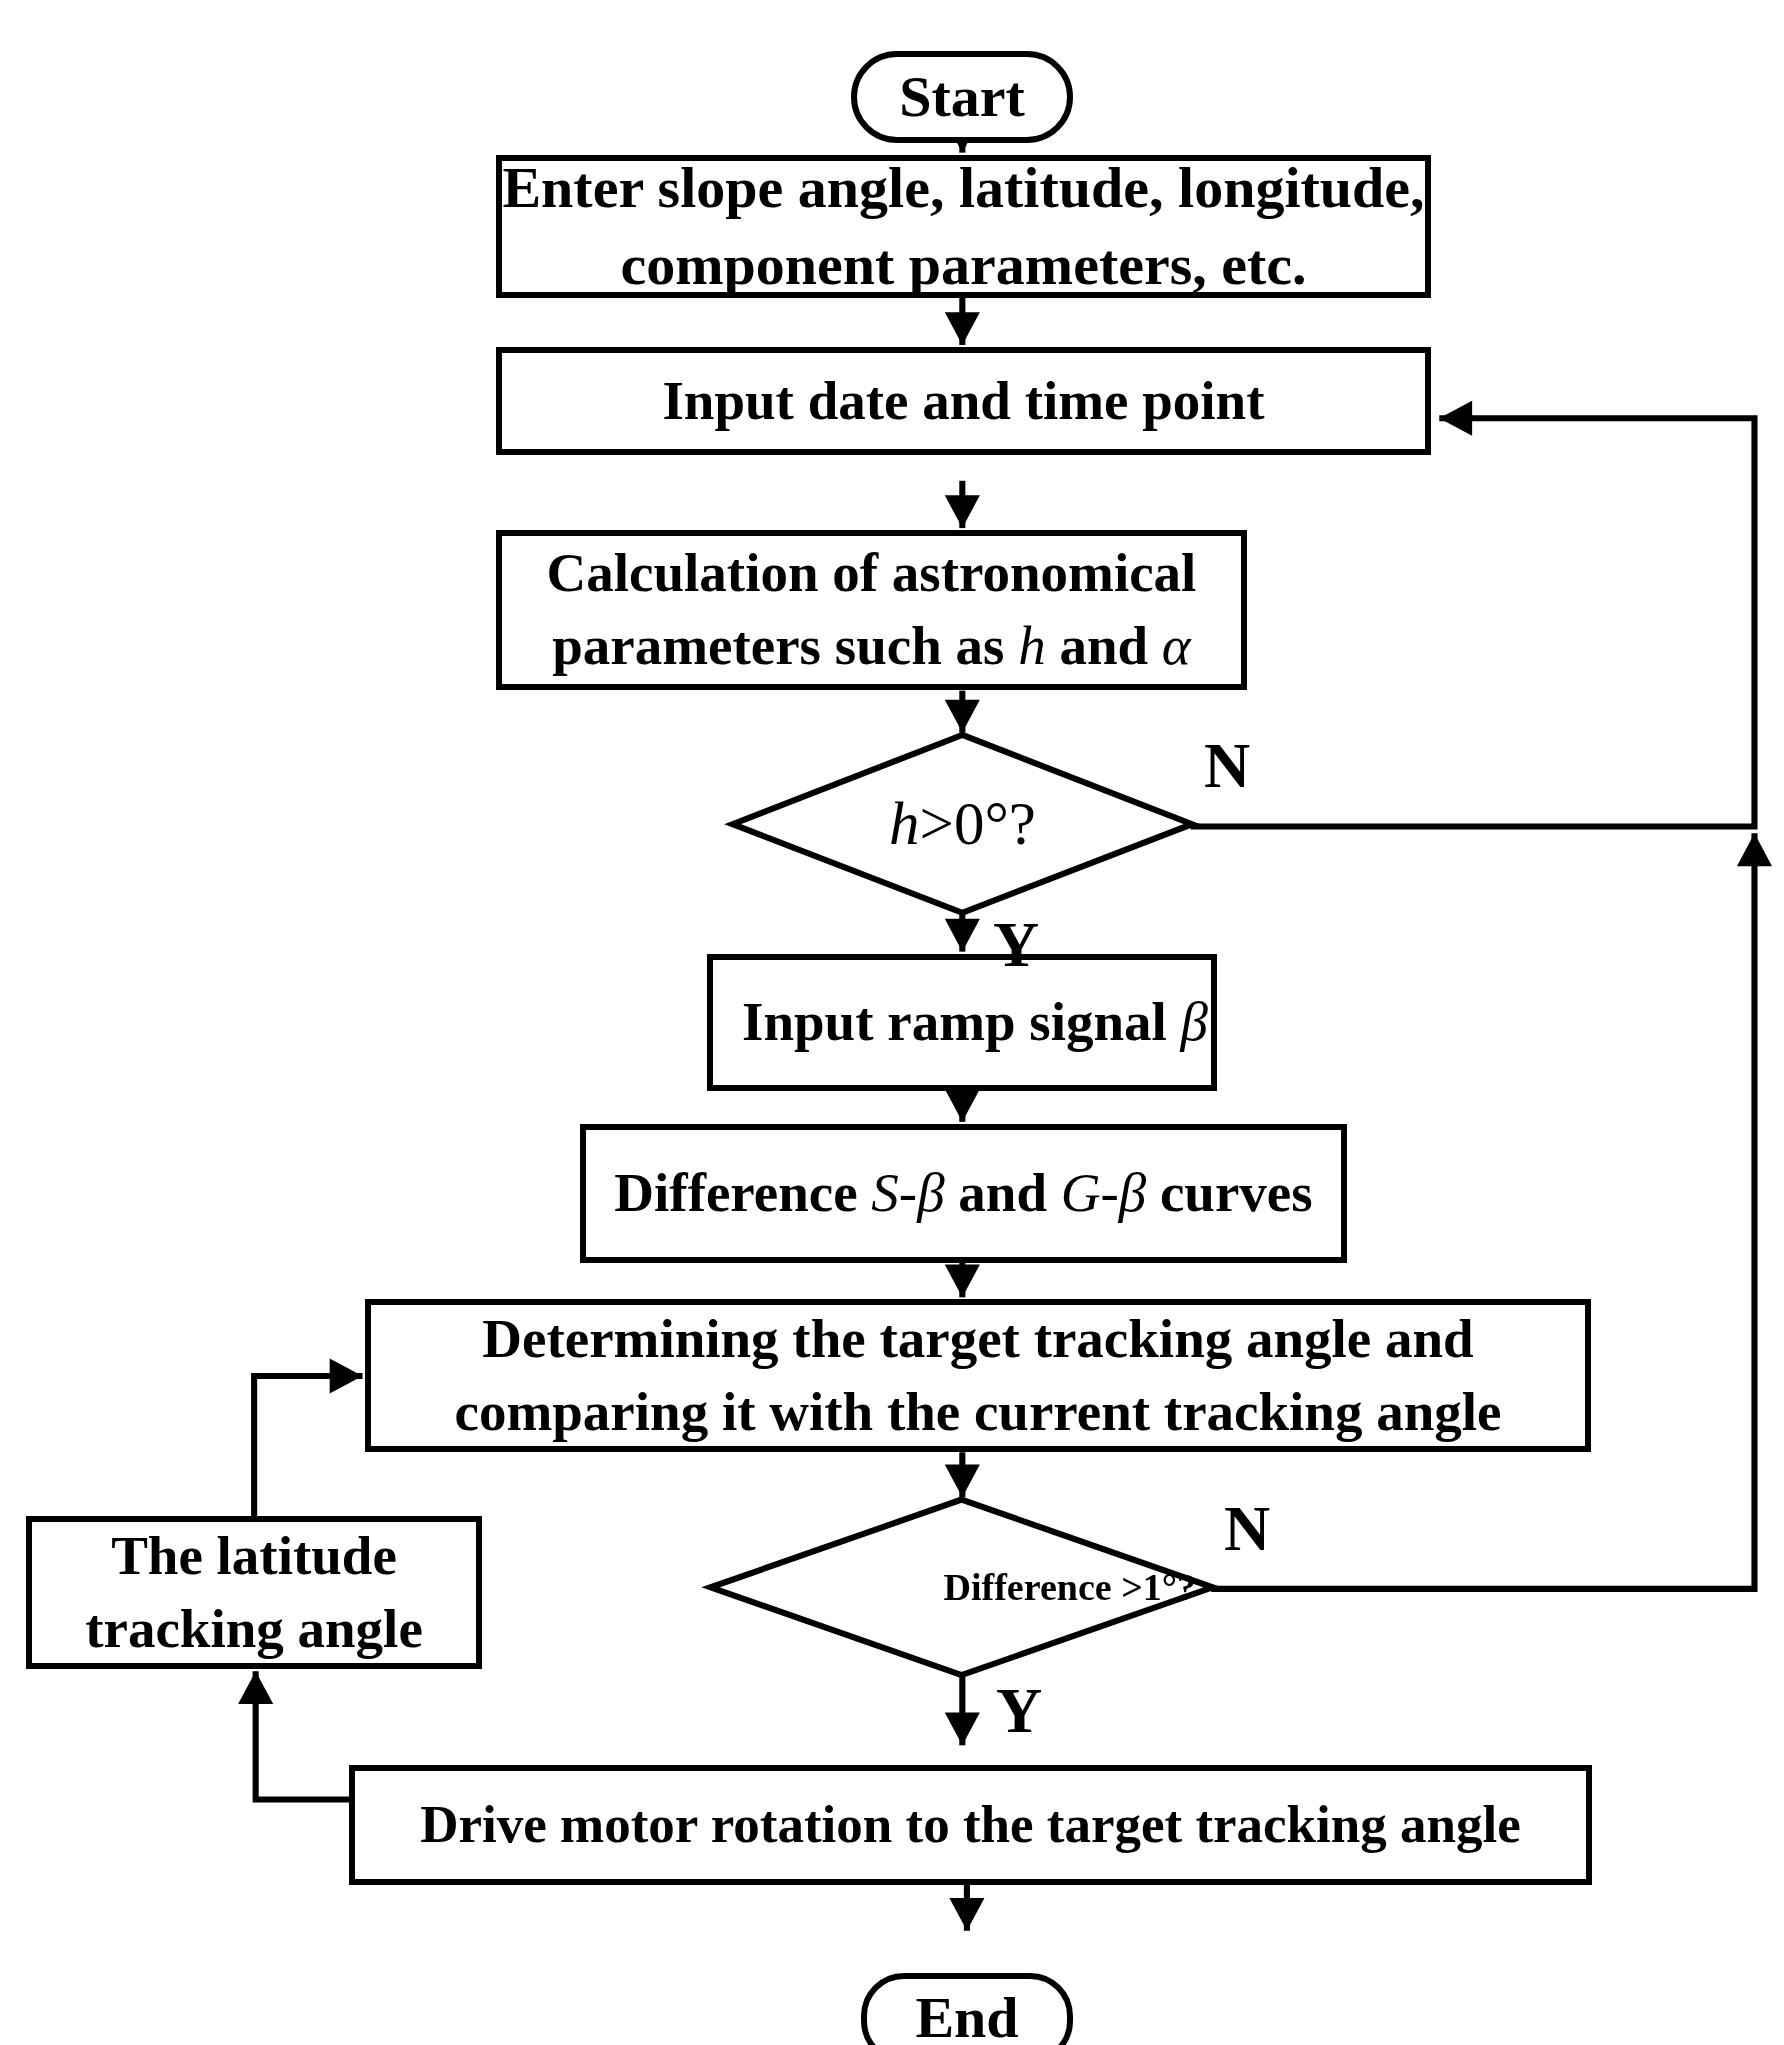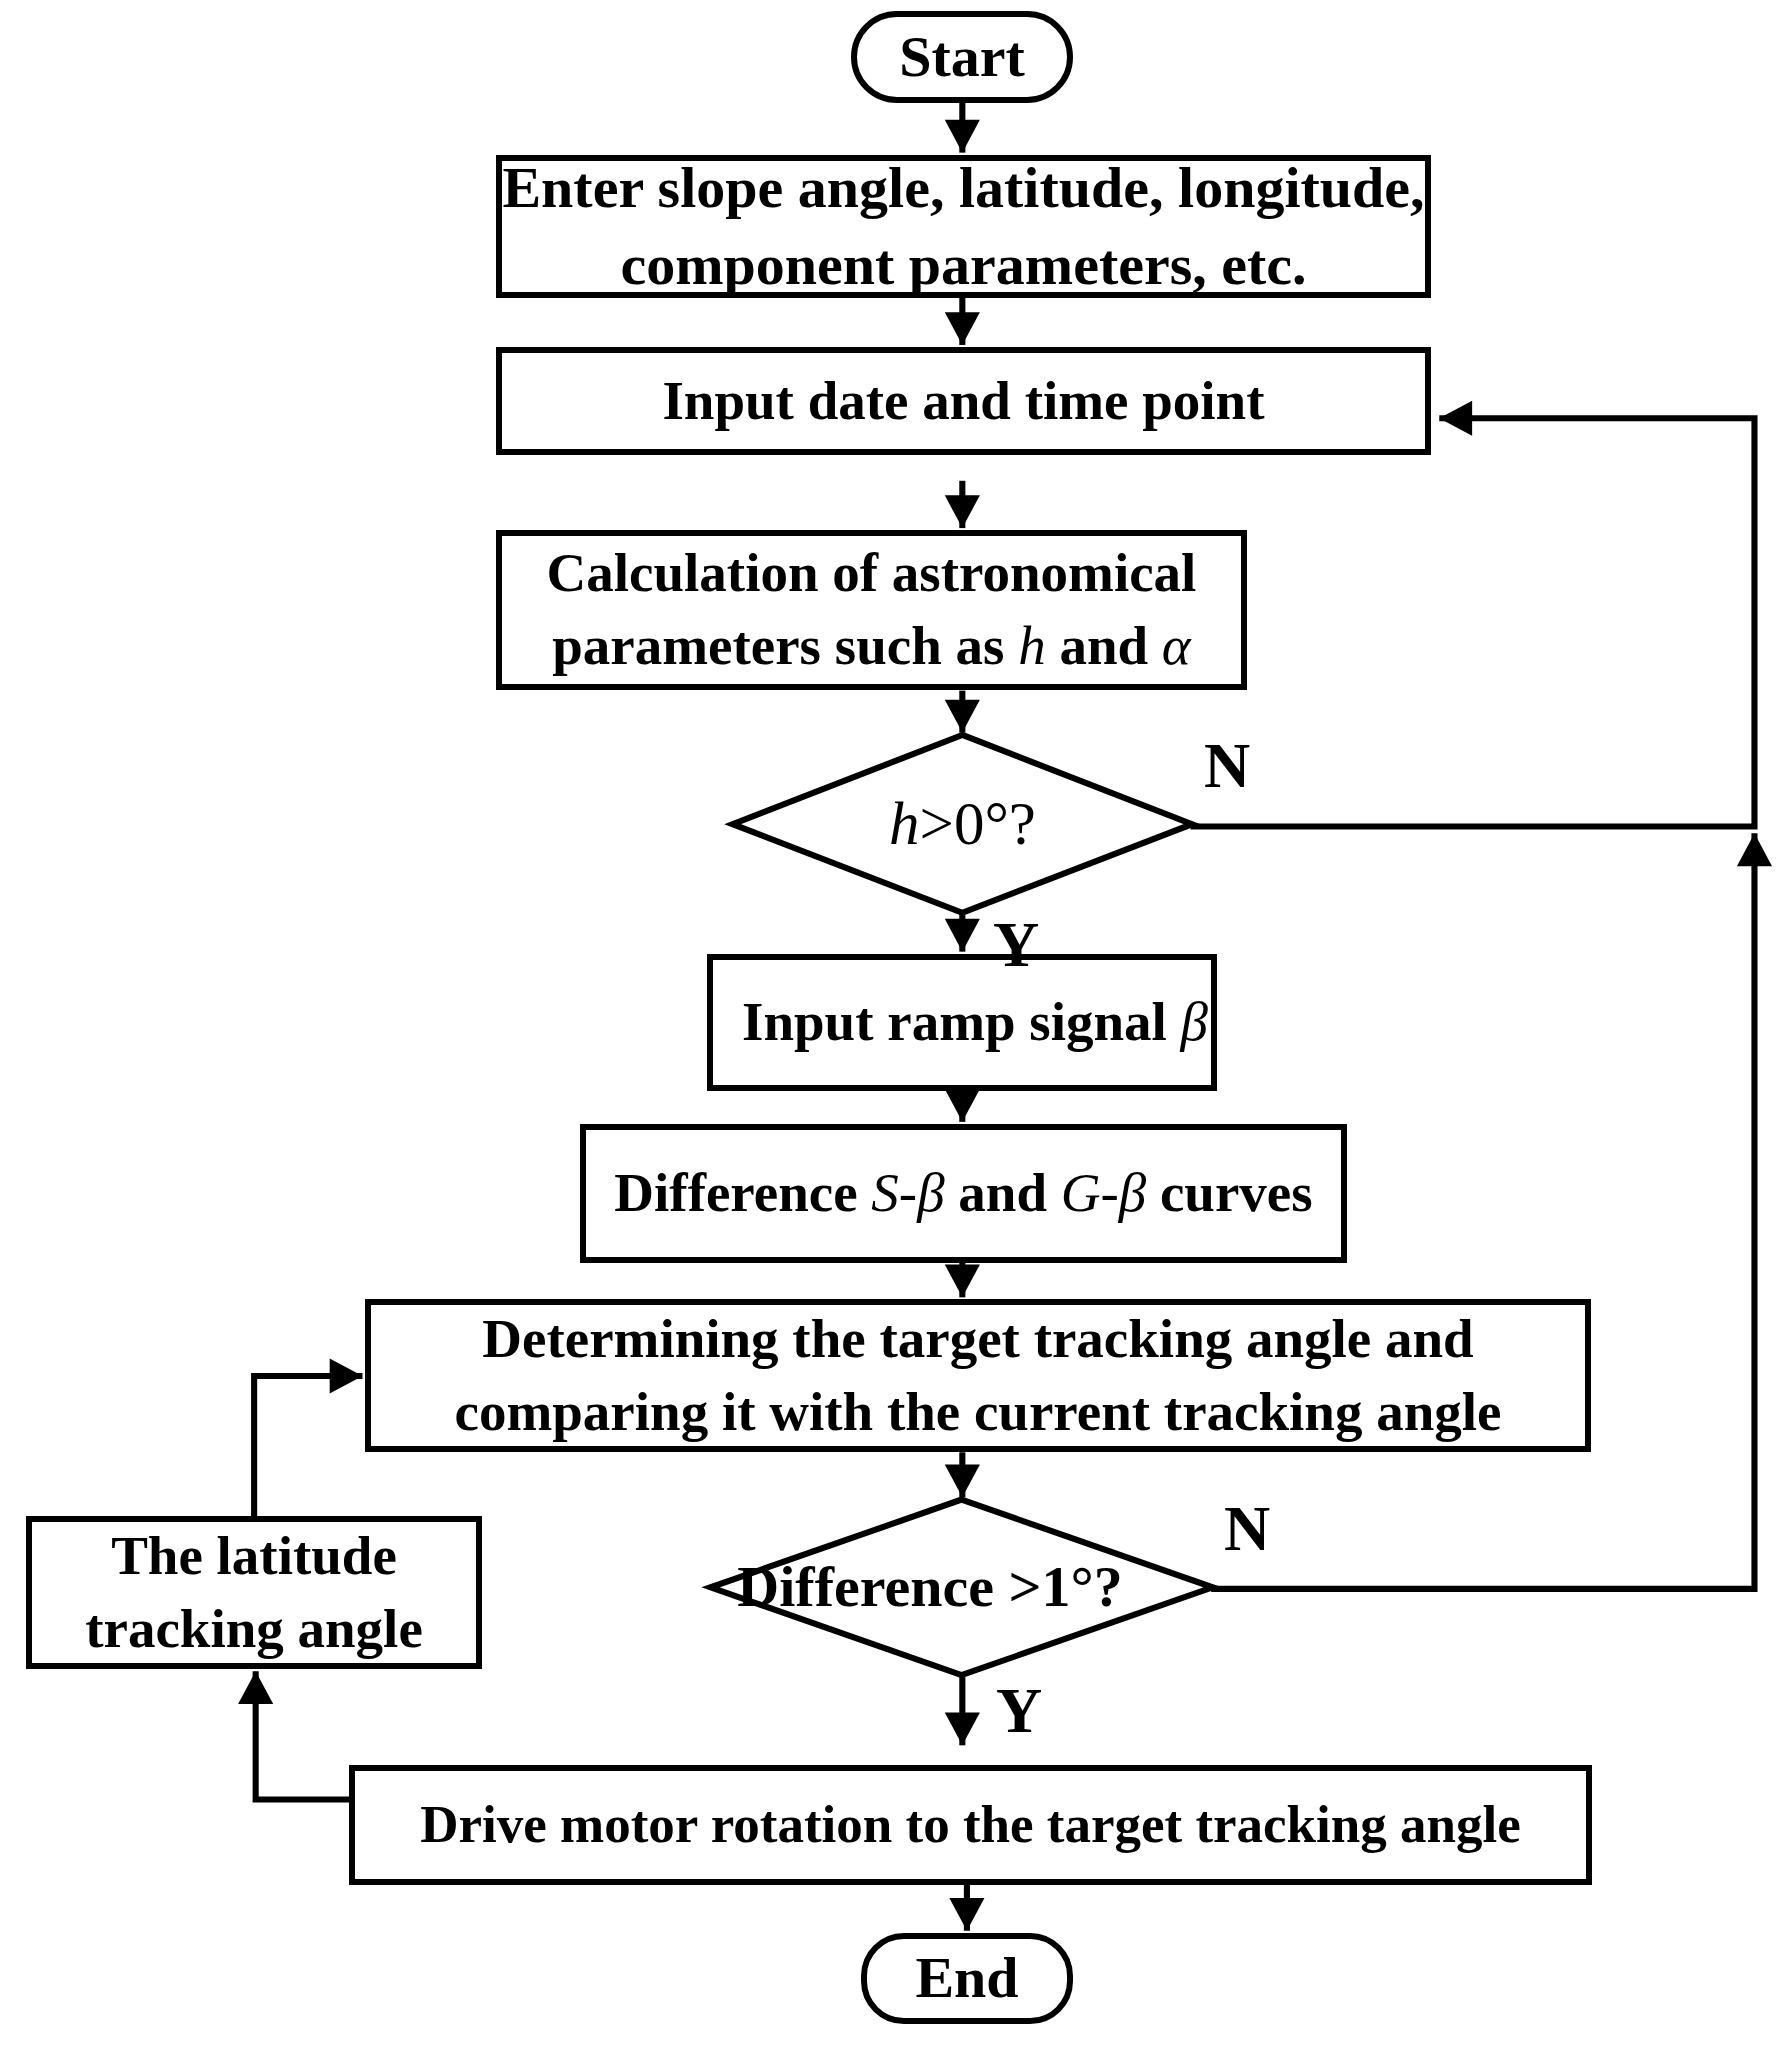--- a/index.html
+++ b/index.html
@@ -19,21 +19,21 @@
     background:#fff;
     display:flex;
     flex-direction:column;
     align-items:center;
     justify-content:center;
     text-align:center;
     font-weight:bold;
     font-size:55px;
     line-height:1.32;
   }
-  .terminal{border-radius:47px;font-size:58px;}
+  .terminal{border-radius:47px;font-size:58px;margin-top:40px;}
   .node.noborder{border:none;background:transparent;}
   .math{font-style:italic;font-weight:normal;}
   .edge-label{
     position:absolute;
     font-weight:bold;
     font-size:64px;
     line-height:1;
   }
   .dtext{font-size:61px;}
   .drive-text{font-size:53px;margin-top:18px;}
@@ -97,21 +97,21 @@
 
   <div class="node" style="left:580px;top:1124px;width:767px;height:139px;">
     <div><span>Difference </span><span class="math">S-β</span><span> and </span><span class="math">G-β</span><span> curves</span></div>
   </div>
 
   <div class="node" style="left:365px;top:1299px;width:1226px;height:153px;">
     <div>Determining the target tracking angle and</div>
     <div>comparing it with the current tracking angle</div>
   </div>
 
-  <div class="node noborder" style="left:720px;top:1543px;width:420px;height:89px;font-size:58px;">
+  <div class="node noborder" style="left:776px;top:1543px;width:420px;height:89px;font-size:38px;align-items:flex-end;">
     <span>Difference &gt;1°?</span>
   </div>
 
   <div class="node" style="left:26px;top:1516px;width:456px;height:153px;">
     <div>The latitude</div>
     <div>tracking angle</div>
   </div>
 
   <div class="node drive-text" style="left:349px;top:1747px;width:1243px;height:120px;">
     <span>Drive motor rotation to the target tracking angle</span>

